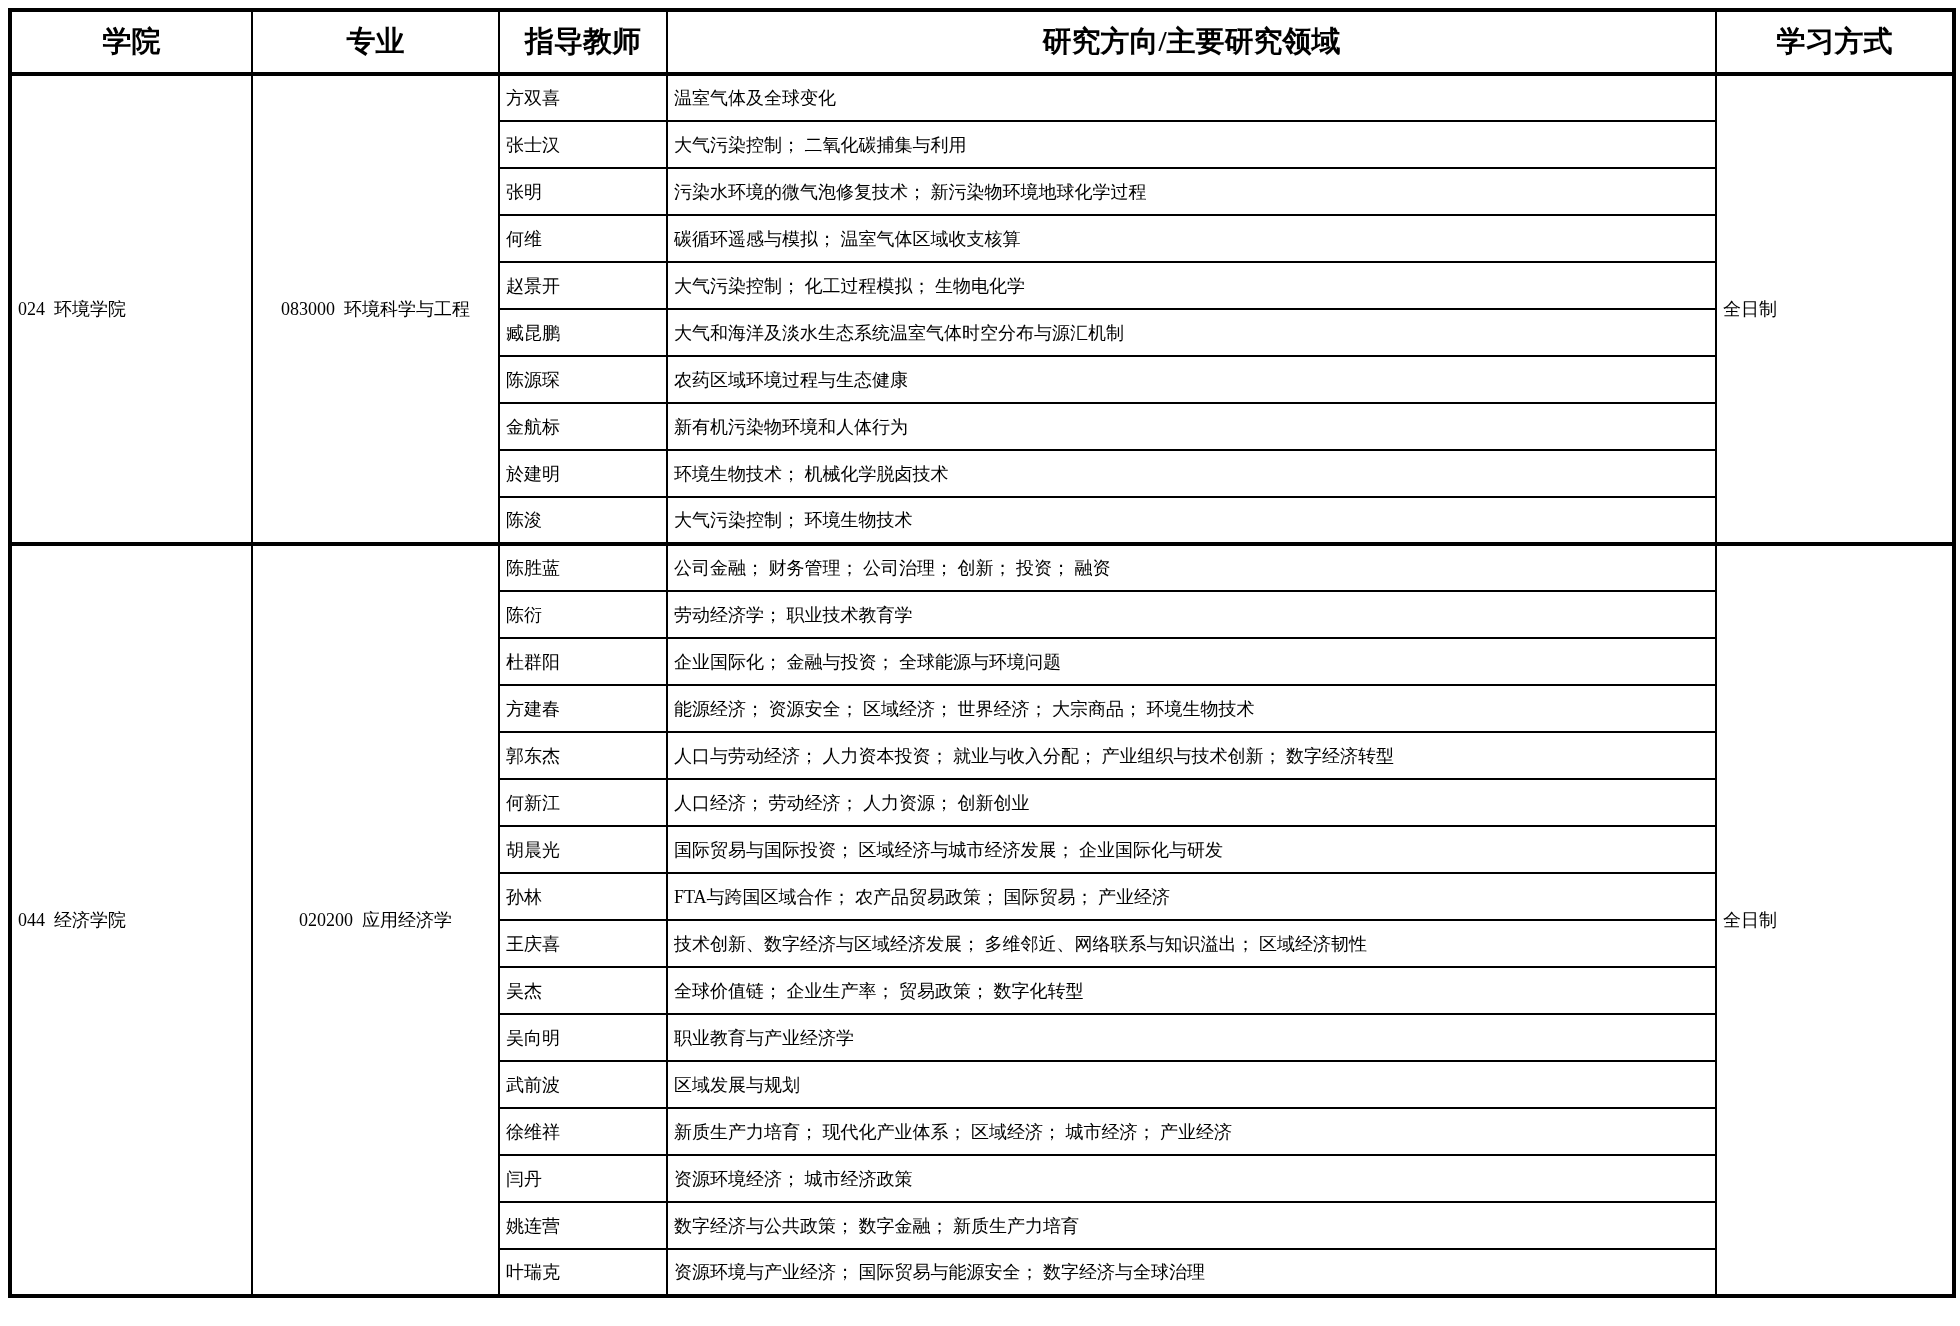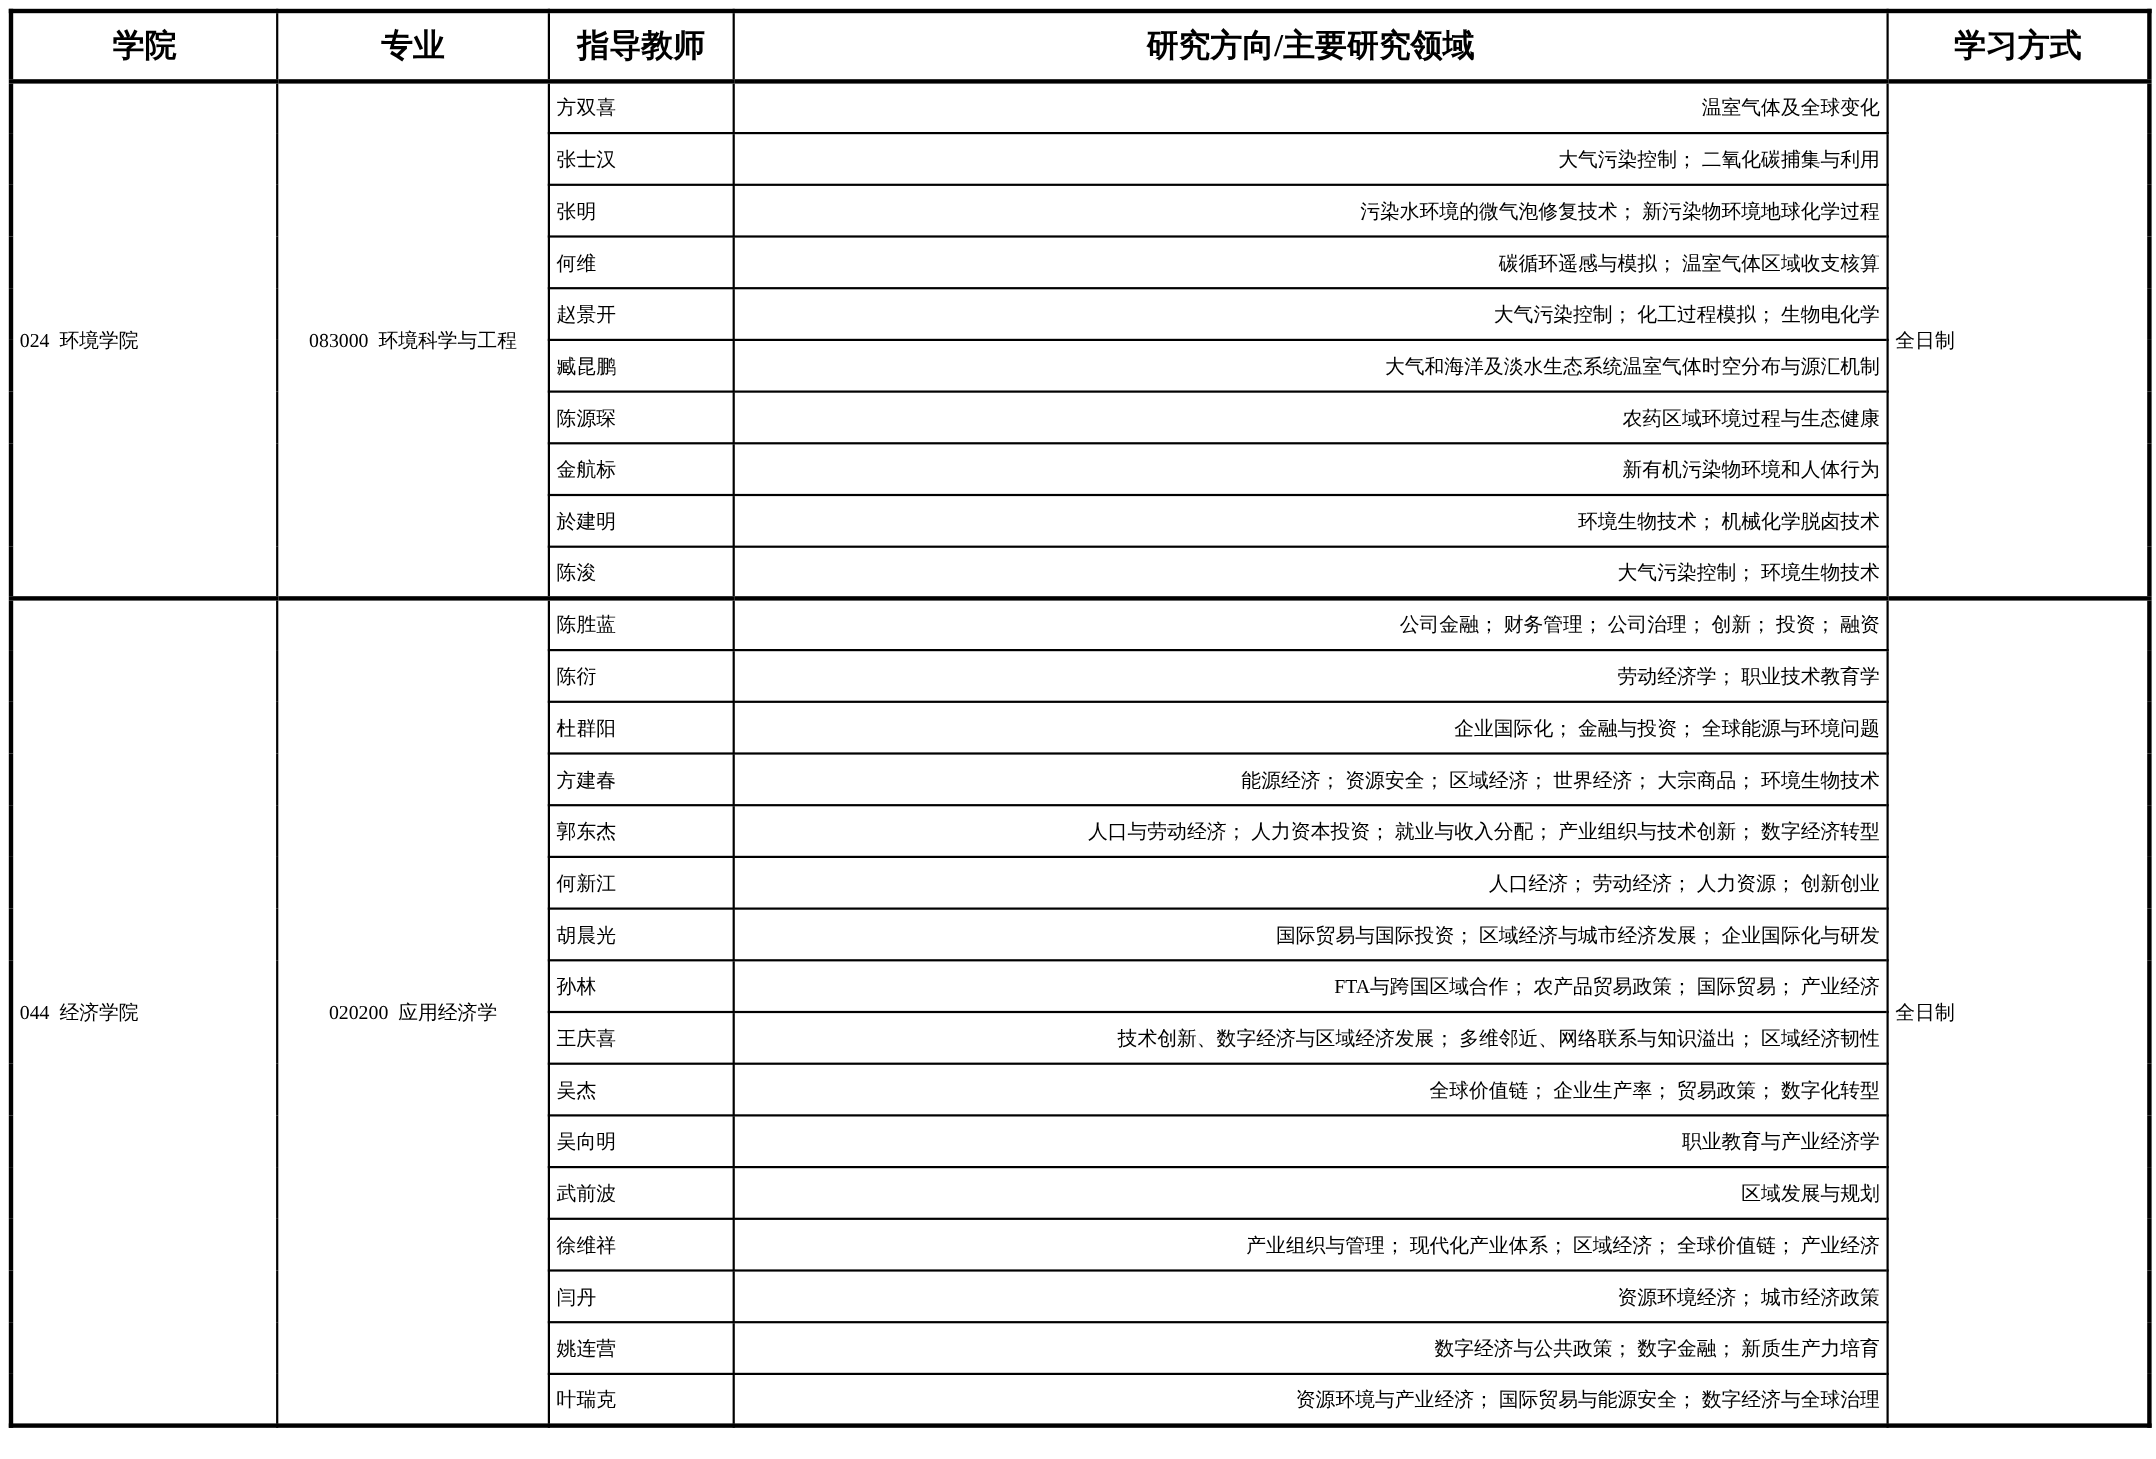--- a/index.html
+++ b/index.html
@@ -43,21 +43,21 @@
     font-size: 18px;
     font-weight: normal;
     padding: 0 6px;
   }
   .advisor-table tbody tr.group-start td {
     border-top: 4px solid #000;
   }
   td.cell-center { }
   td.cell-left   { text-align: center; padding-left: 5px; }
   td.cell-name   { text-align: left; padding-left: 6px; }
-  td.cell-research { text-align: right; padding-left: 8px; }
+  td.cell-research { text-align: left; padding-left: 8px; }
 </style>
 </head>
 <body>
 
 <div class="page">
   <table class="advisor-table">
     <colgroup>
       <col style="width:242px">
       <col style="width:247px">
       <col style="width:168px">
@@ -163,21 +163,21 @@
         <tr>
           <td class="cell-name">吴向明</td>
           <td class="cell-research">职业教育与产业经济学</td>
         </tr>
         <tr>
           <td class="cell-name">武前波</td>
           <td class="cell-research">区域发展与规划</td>
         </tr>
         <tr>
           <td class="cell-name">徐维祥</td>
-          <td class="cell-research">产业组织与管理； 现代化产业体系； 区域经济； 全球价值链； 产业经济</td>
+          <td class="cell-research">新质生产力培育； 现代化产业体系； 区域经济； 城市经济； 产业经济</td>
         </tr>
         <tr>
           <td class="cell-name">闫丹</td>
           <td class="cell-research">资源环境经济； 城市经济政策</td>
         </tr>
         <tr>
           <td class="cell-name">姚连营</td>
           <td class="cell-research">数字经济与公共政策； 数字金融； 新质生产力培育</td>
         </tr>
         <tr>

